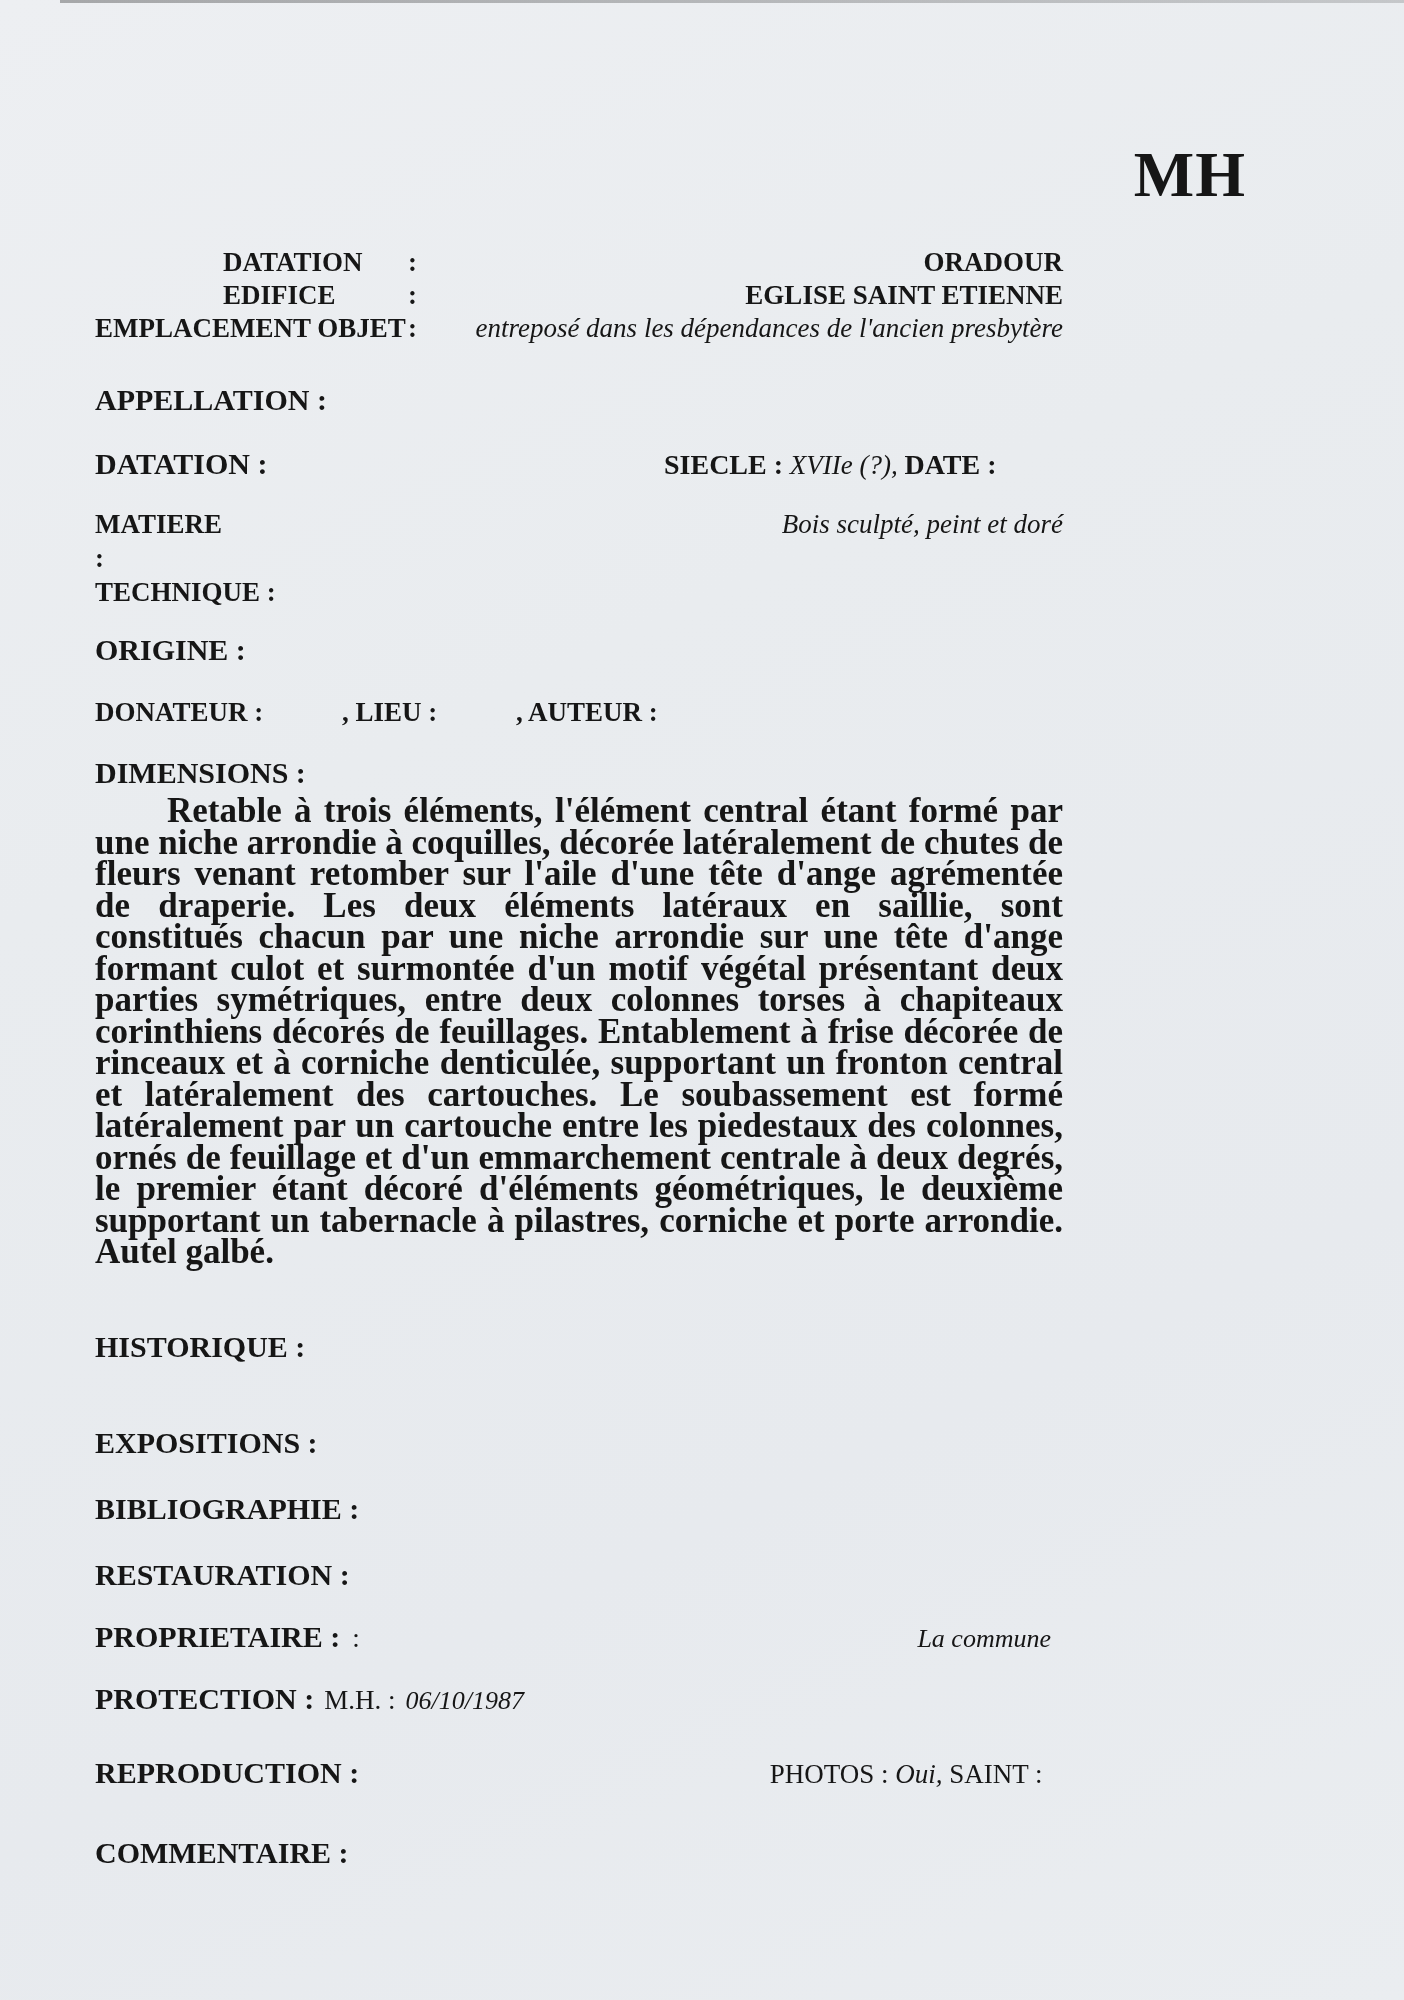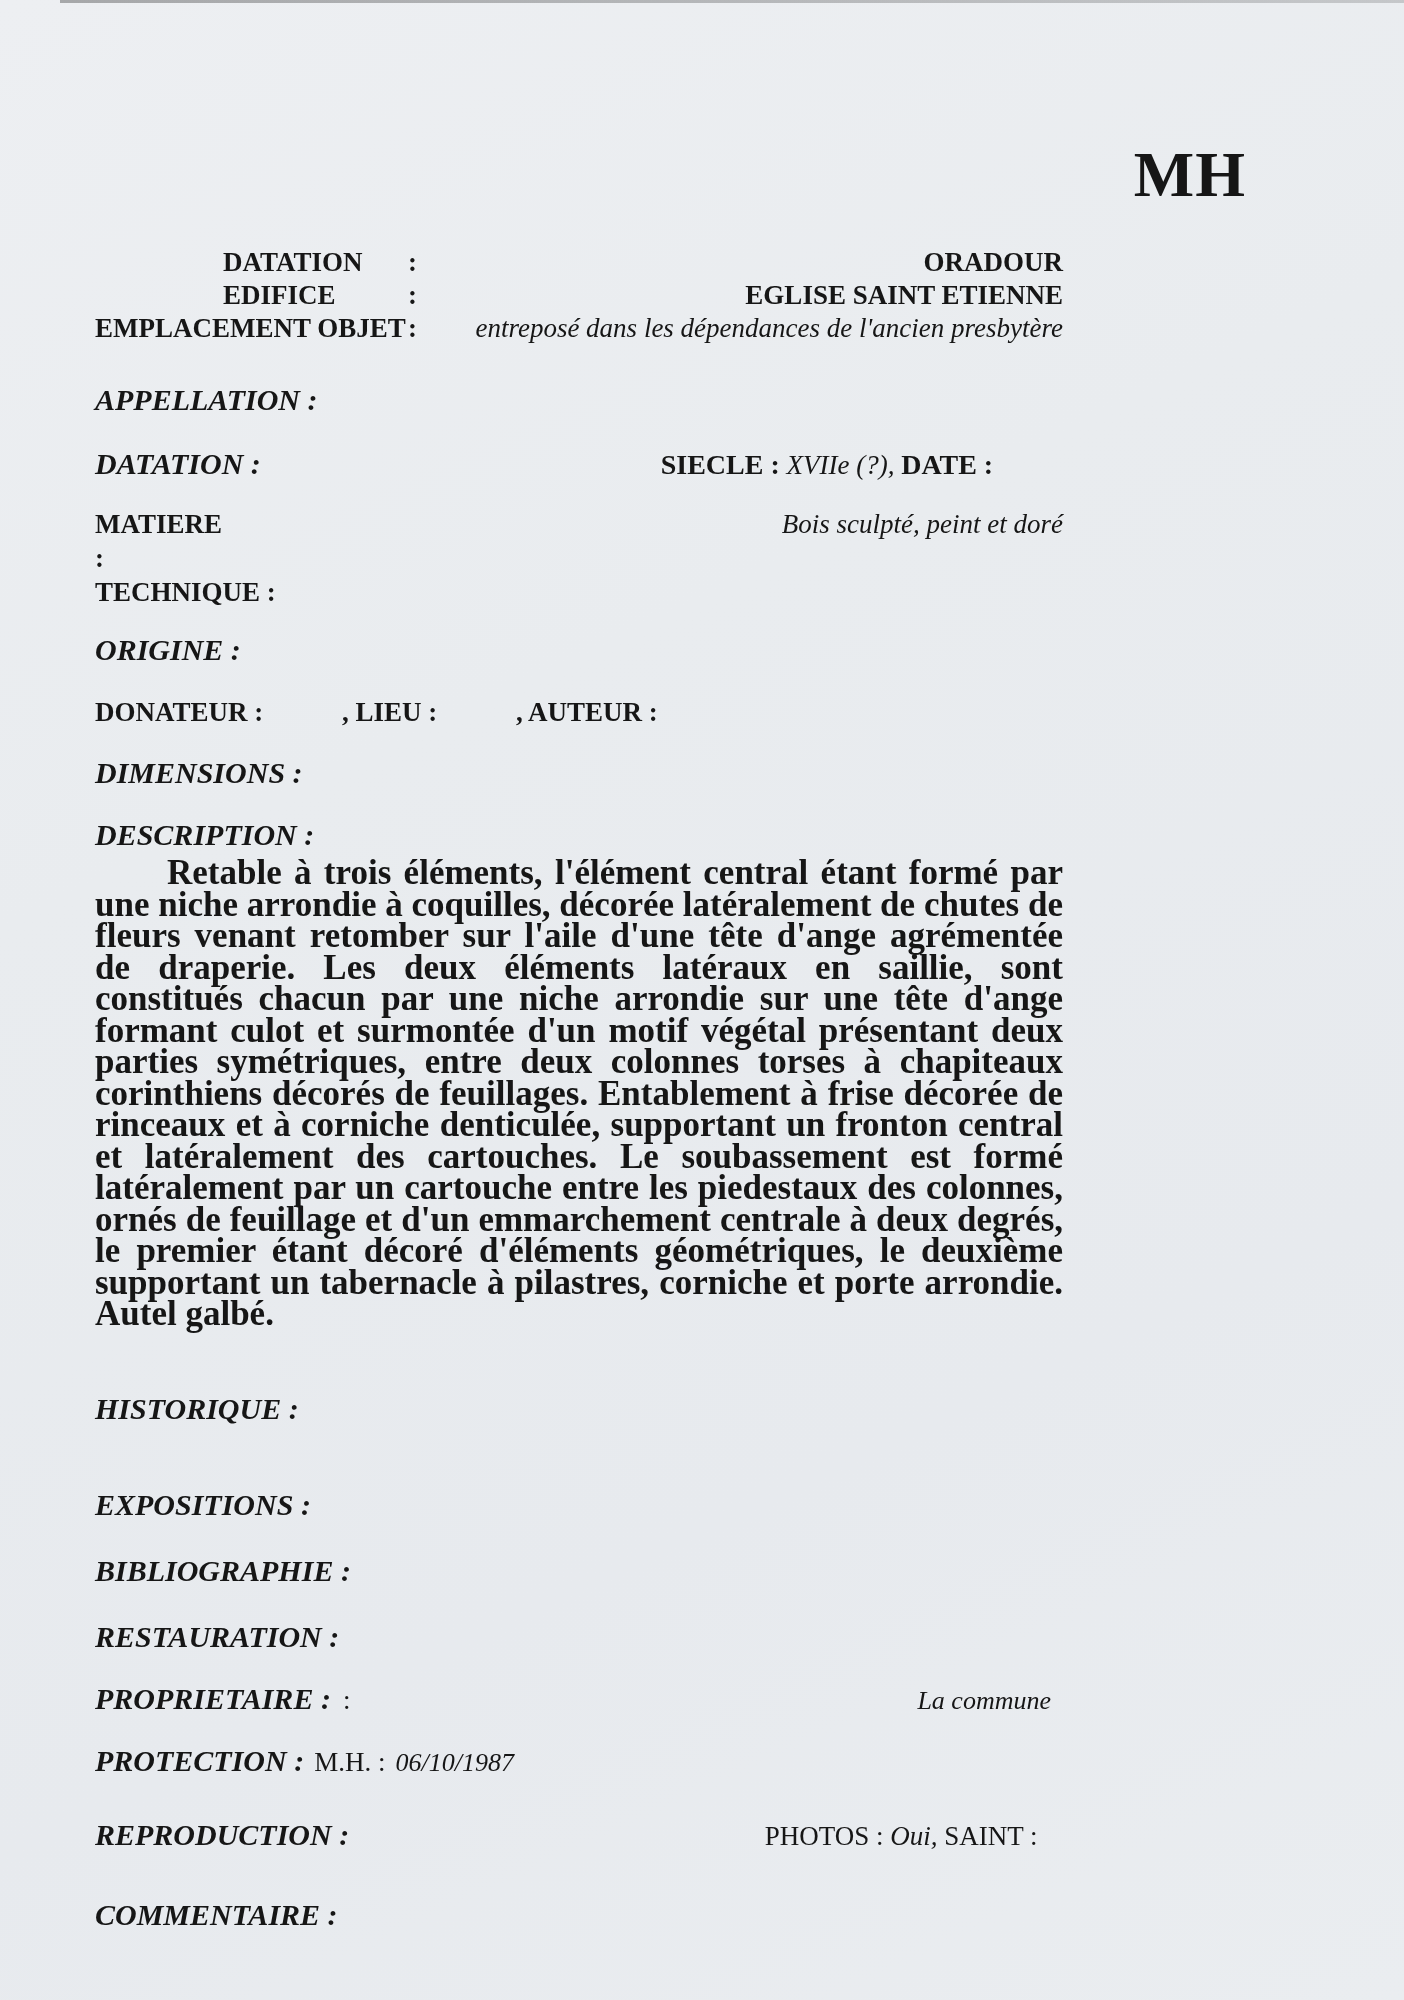--- a/index.html
+++ b/index.html
@@ -50,21 +50,21 @@
     justify-content: space-between;
     font-weight: bold;
     box-sizing: border-box;
   }
   .id-key.inset { padding-left: 128px; }
   .id-val { flex: 1; text-align: right; font-weight: bold; }
   .id-val.italic-val { font-weight: normal; font-style: italic; }
 
   
   .section-row { display: flex; align-items: baseline; }
-  .sec-label { font-size: 30px; font-weight: bold; white-space: nowrap; font-style: italic; }
+  .sec-label { font-size: 30px; font-weight: bold; white-space: nowrap; }
   .sec-val { flex: 1; font-size: 27px; }
 
   .row-appellation { margin-top: 38px; }
   .row-appellation .sec-val { text-align: center; padding-left: 220px; font-weight: bold; font-size: 28px; }
 
   .row-datation { margin-top: 30px; }
   .row-datation .sec-val { text-align: center; padding-left: 330px; white-space: nowrap; }
   .row-datation .sec-val .lbl { font-weight: bold; font-size: 28px; }
 
   .row-matiere { margin-top: 26px; display: flex; }
@@ -168,23 +168,20 @@
     <div class="row-donateur">
       <span>DONATEUR :</span>
       <span class="gap">, LIEU :</span>
       <span class="gap">, AUTEUR :</span>
     </div>
 
     <div class="section-row row-dimensions">
       <span class="sec-label">DIMENSIONS :</span>
     </div>
 
-    <div class="section-row row-description-label">
-      <span class="sec-label">DESCRIPTION :</span>
-    </div>
     <div class="description-text">Retable à trois éléments, l'élément central étant formé par une niche arrondie à coquilles, décorée latéralement de chutes de fleurs venant retomber sur l'aile d'une tête d'ange agrémentée de draperie. Les deux éléments latéraux en saillie, sont constitués chacun par une niche arrondie sur une tête d'ange formant culot et surmontée d'un motif végétal présentant deux parties symétriques, entre deux colonnes torses à chapiteaux corinthiens décorés de feuillages. Entablement à frise décorée de rinceaux et à corniche denticulée, supportant un fronton central et latéralement des cartouches. Le soubassement est formé latéralement par un cartouche entre les piedestaux des colonnes, ornés de feuillage et d'un emmarchement centrale à deux degrés, le premier étant décoré d'éléments géométriques, le deuxième supportant un tabernacle à pilastres, corniche et porte arrondie. Autel galbé.</div>
 
     <div class="section-row row-historique">
       <span class="sec-label">HISTORIQUE :</span>
     </div>
 
     <div class="section-row row-expositions">
       <span class="sec-label">EXPOSITIONS :</span>
     </div>
 

